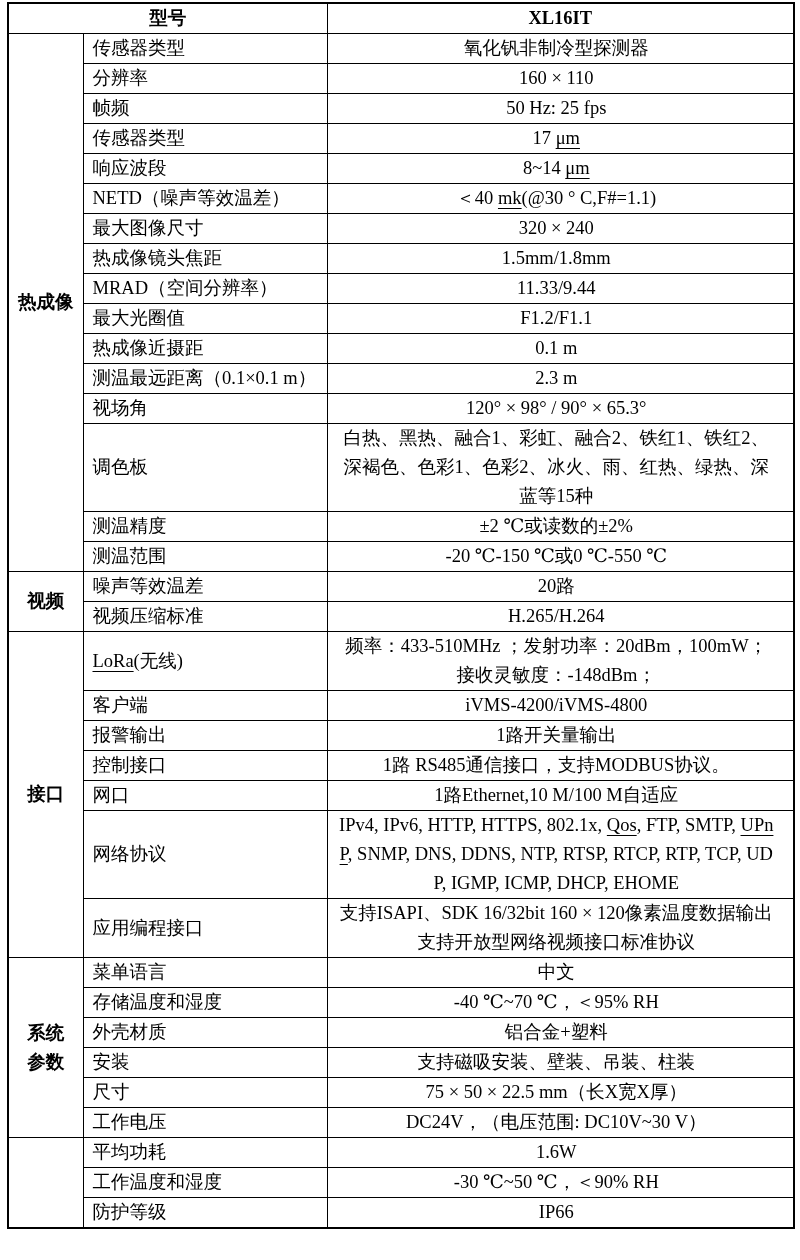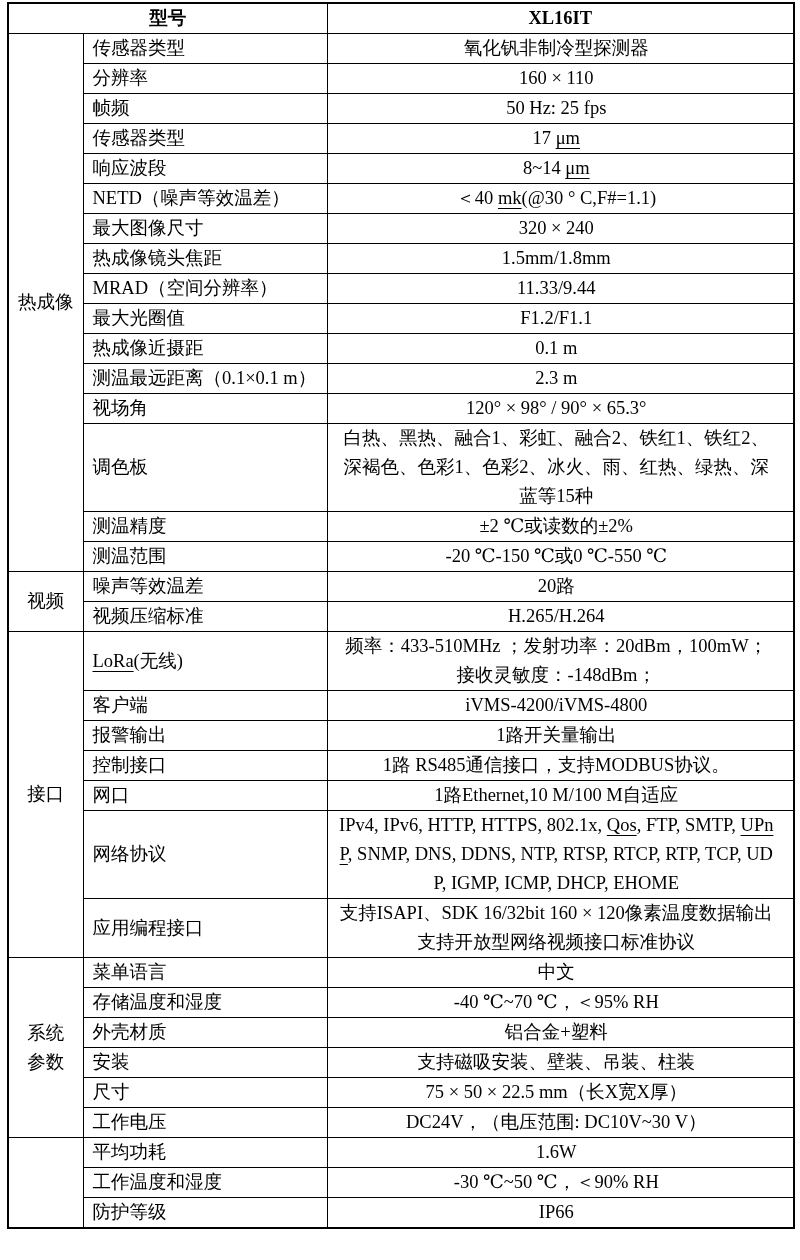--- a/index.html
+++ b/index.html
@@ -28,21 +28,21 @@
     line-height: 29px;
     vertical-align: middle;
     padding: 0;
   }
   td.hdr {
     font-weight: bold;
     text-align: center;
     height: 29px;
   }
   td.grp {
-    font-weight: normal;
+    font-weight: bold;
     text-align: center;
     white-space: pre-line;
     padding: 0 2px;
   }
   td.pname {
     height: 29px;
     padding-left: 9px;
     padding-right: 2px;
     white-space: nowrap;
     overflow: hidden;

